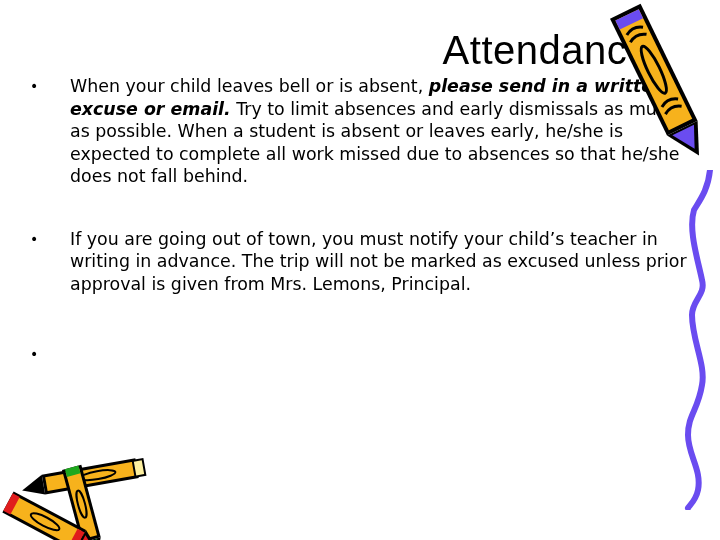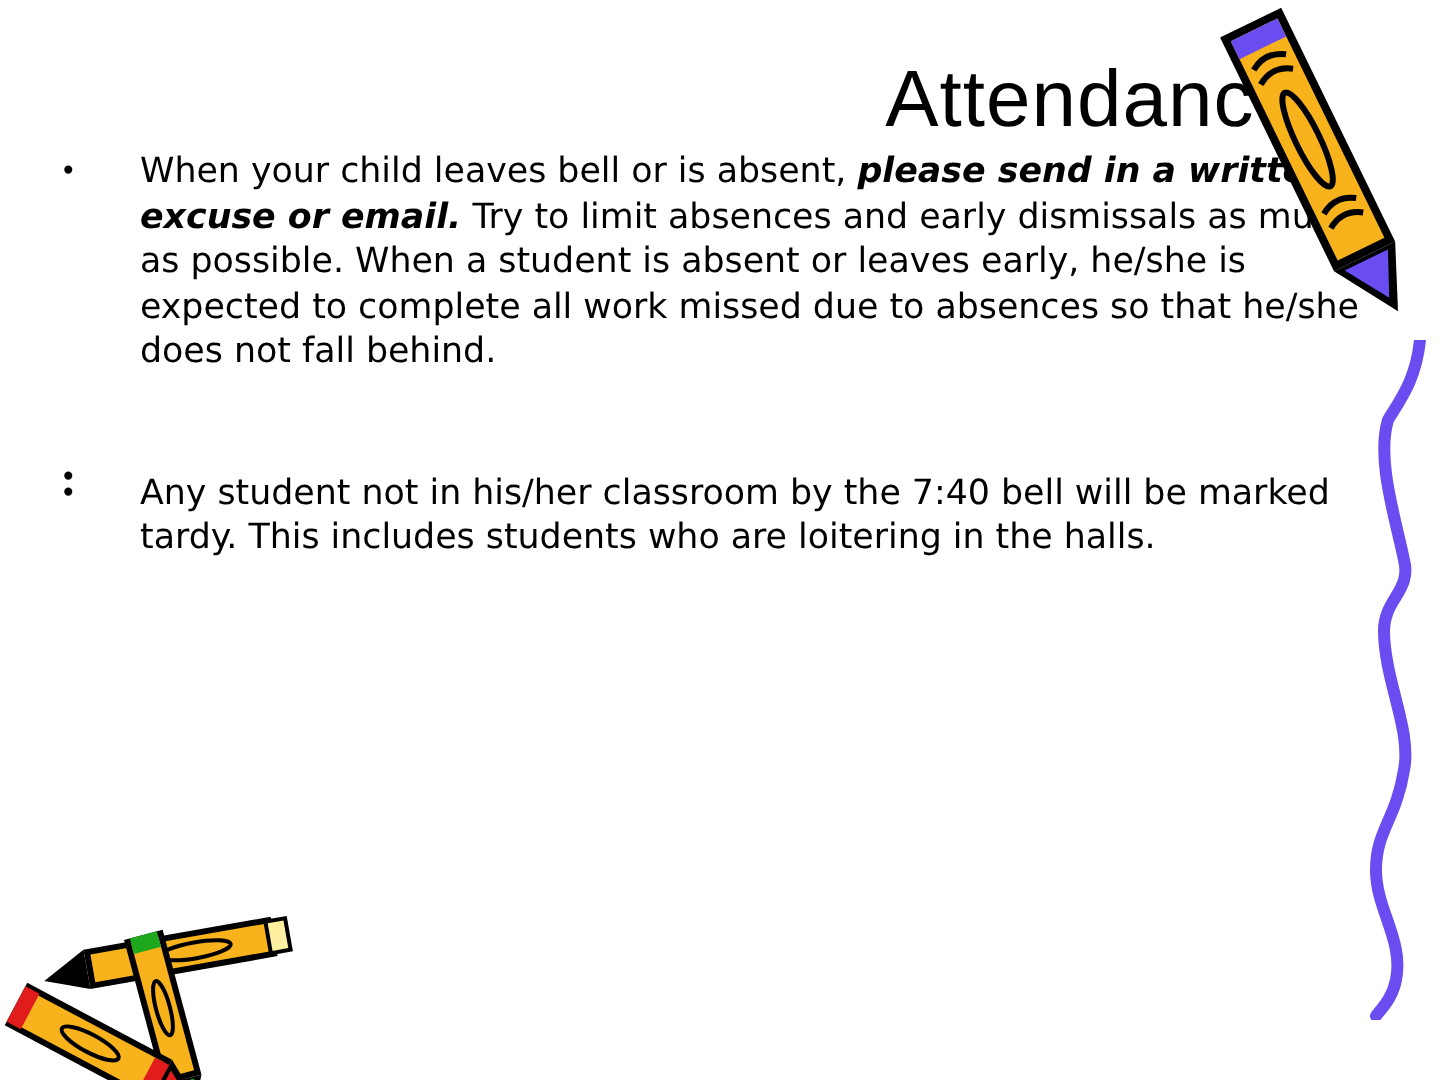--- a/index.html
+++ b/index.html
@@ -26,24 +26,24 @@
 
 <div class="title">Attendance</div>
 
 <ul class="bullets">
   <li class="bullet b1">
     <span class="dot">•</span>
     <span>When your child leaves bell or is absent, </span><span class="emph">please send in a written excuse or email.</span><span> Try to limit absences and early dismissals as much as possible. When a student is absent or leaves early, he/she is expected to complete all work missed due to absences so that he/she does not fall behind.</span>
   </li>
   <li class="bullet b2">
     <span class="dot">•</span>
+    <span>If you are going out of town, you must notify your child’s teacher in writing in advance.  The trip will not be marked as excused unless prior approval is given from Mrs. Lemons, Principal.</span>
   </li>
   <li class="bullet">
     <span class="dot">•</span>
-    <span>Any student not in his/her classroom by the 7:40 bell will be marked tardy. This includes students who are loitering in the halls.</span>
   </li>
 </ul>
 
 <svg class="pencil-top" width="120" height="180" viewBox="0 0 120 180">
   <g transform="translate(8,10) rotate(-26 20 0)">
     <rect x="0" y="0" width="34" height="130" fill="#000"></rect>
     <rect x="4" y="4" width="26" height="122" fill="#f7b21c"></rect>
     <rect x="4" y="4" width="26" height="10" fill="#6a4cf0"></rect>
     <path d="M8 22 Q17 16 26 22" stroke="#000" stroke-width="3" fill="none"></path>
     <path d="M8 30 Q17 24 26 30" stroke="#000" stroke-width="3" fill="none"></path>

